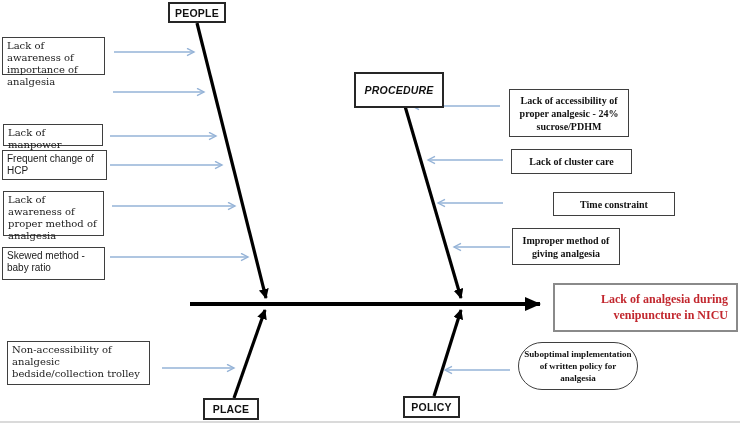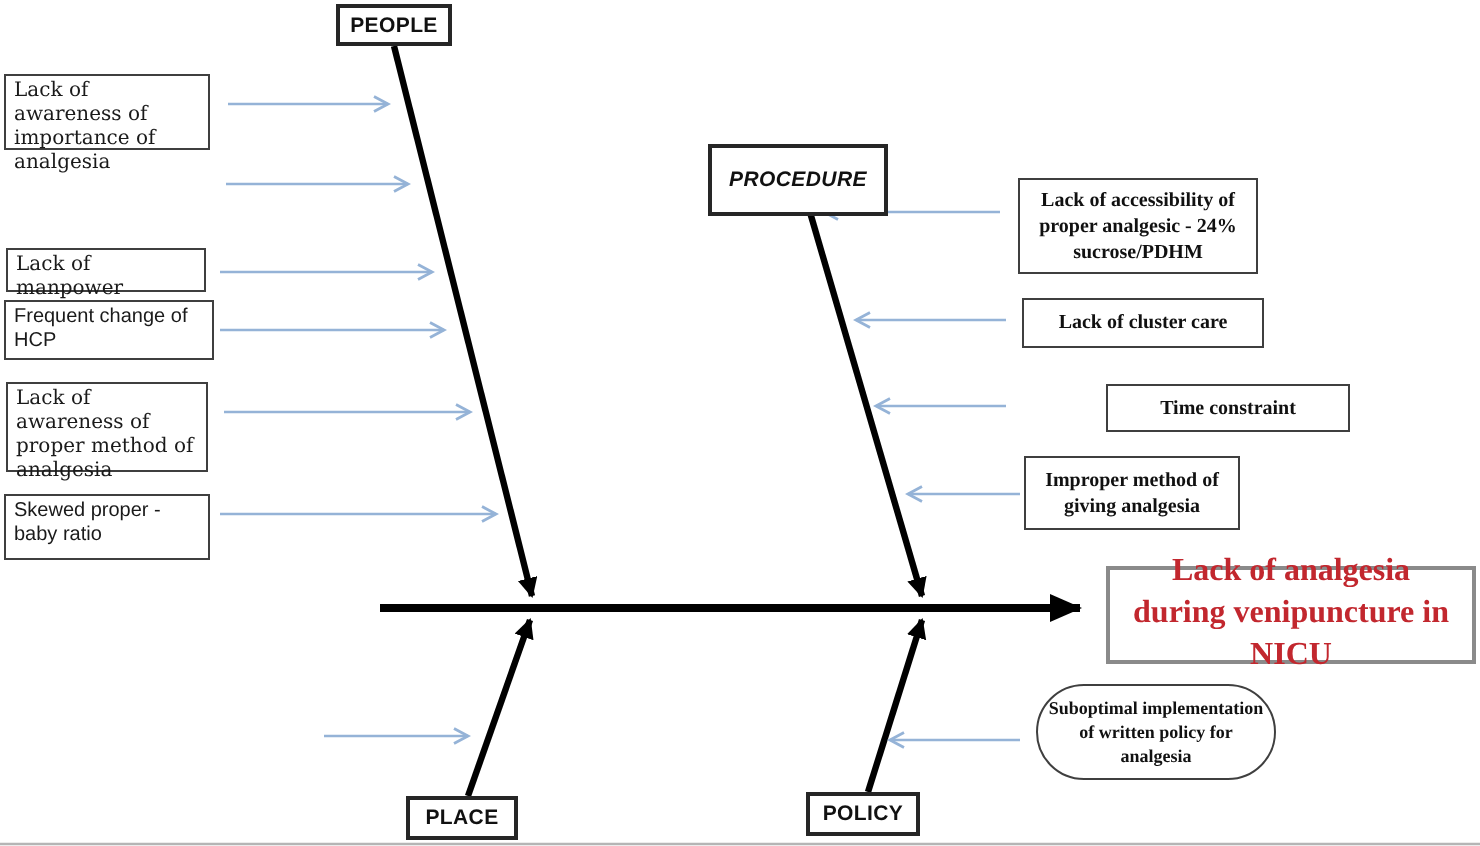--- a/index.html
+++ b/index.html
@@ -23,22 +23,22 @@
   .small{font-size:9px;line-height:1.35;border-radius:24px;}
   .cat{
     position:absolute;box-sizing:border-box;background:#fff;
     border:2px solid #262626;display:flex;align-items:center;justify-content:center;
     font-family:"Liberation Sans",sans-serif;font-weight:bold;font-size:10.5px;
     color:#111;letter-spacing:.2px;
   }
   .effect{
     position:absolute;box-sizing:border-box;background:#fff;
     border:2px solid #8a8a8a;display:flex;align-items:center;justify-content:center;
-    text-align:center;font-family:"Liberation Serif",serif;font-weight:bold;
-    font-size:16px;line-height:1.3;color:var(--effect_text,#c2272e);padding:3px 8px;
+    text-align:right;font-family:"Liberation Serif",serif;font-weight:bold;
+    font-size:12px;line-height:1.3;color:var(--effect_text,#c2272e);padding:3px 8px;
   }
   .blue{stroke:var(--arrow,#95b3d7);stroke-width:1.3;fill:none;}
   .bone{stroke:var(--spine,#000);fill:none;}
 </style>
 </head>
 <body>
 
 <div id="stage">
 
   <svg id="wires" width="740" height="423" viewBox="0 0 740 423" xmlns="http://www.w3.org/2000/svg">
@@ -81,25 +81,26 @@
 
   <div class="cat" style="left:168px;top:2px;width:58px;height:21px;">PEOPLE</div>
   <div class="cat" style="left:354px;top:72px;width:90px;height:36px;font-style:italic;">PROCEDURE</div>
   <div class="cat" style="left:203px;top:398px;width:56px;height:22px;">PLACE</div>
   <div class="cat" style="left:403px;top:396px;width:57px;height:22px;">POLICY</div>
 
   <div class="box serif" style="left:2px;top:37px;width:103px;height:38px;">Lack of awareness of importance of analgesia</div>
   <div class="box serif" style="left:3px;top:124px;width:100px;height:22px;">Lack of manpower</div>
   <div class="box sans" style="left:2px;top:150px;width:105px;height:30px;">Frequent change of HCP</div>
   <div class="box serif" style="left:3px;top:191px;width:101px;height:45px;">Lack of awareness of proper method of analgesia</div>
-  <div class="box sans" style="left:2px;top:247px;width:103px;height:33px;">Skewed proper -baby ratio</div>
+  <div class="box sans" style="left:2px;top:247px;width:103px;height:33px;">Skewed method -baby ratio</div>
 
   <div class="box rbold" style="left:509px;top:89px;width:120px;height:48px;">Lack of accessibility of proper analgesic - 24% sucrose/PDHM</div>
   <div class="box rbold" style="left:511px;top:149px;width:121px;height:25px;">Lack of cluster care</div>
   <div class="box rbold" style="left:511px;top:192px;width:122px;height:24px;margin-left:42px;">Time constraint</div>
   <div class="box rbold" style="left:512px;top:228px;width:108px;height:37px;">Improper method of giving analgesia</div>
 
+  <div class="box serif" style="left:7px;top:341px;width:143px;height:44px;font-size:10px;">Non-accessibility of analgesic bedside/collection trolley</div>
 
   <div class="box rbold small" style="left:518px;top:342px;width:120px;height:48px;">Suboptimal implementation of written policy for analgesia</div>
 
   <div class="effect" style="left:553px;top:283px;width:185px;height:49px;">Lack of analgesia during venipuncture in NICU</div>
 
 </div>
 
 </body></html>

